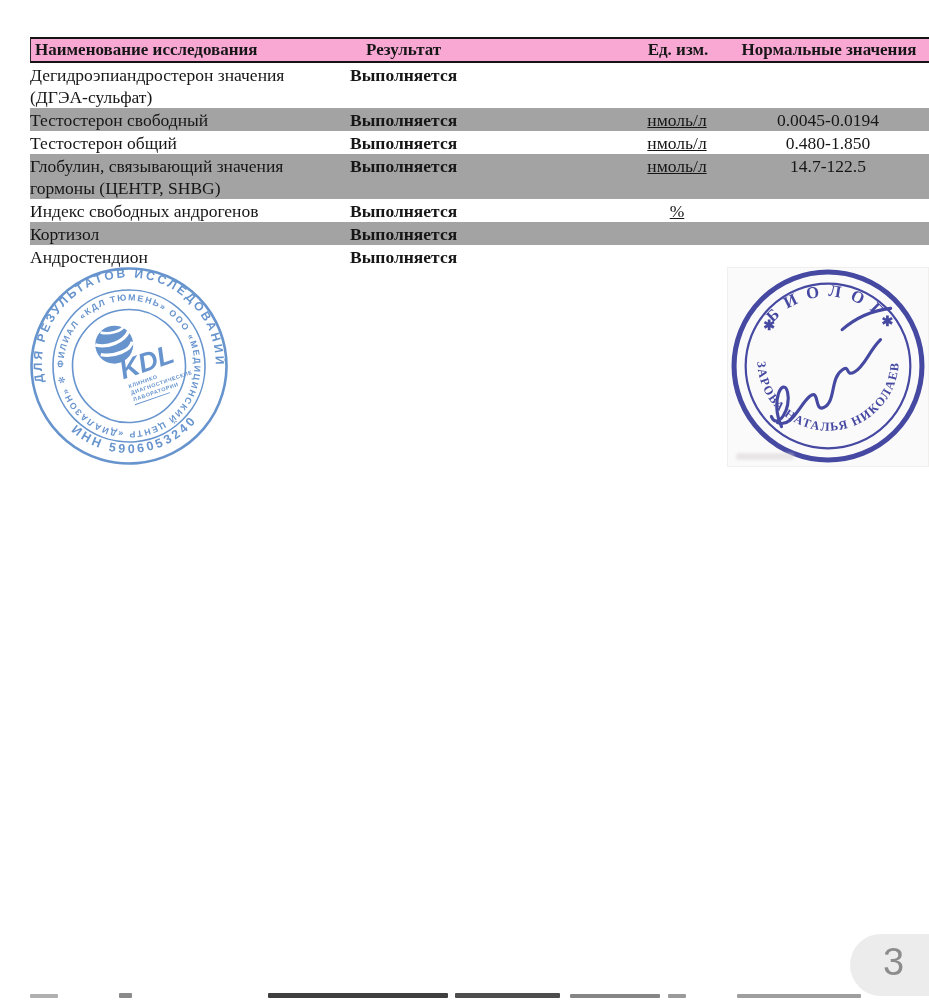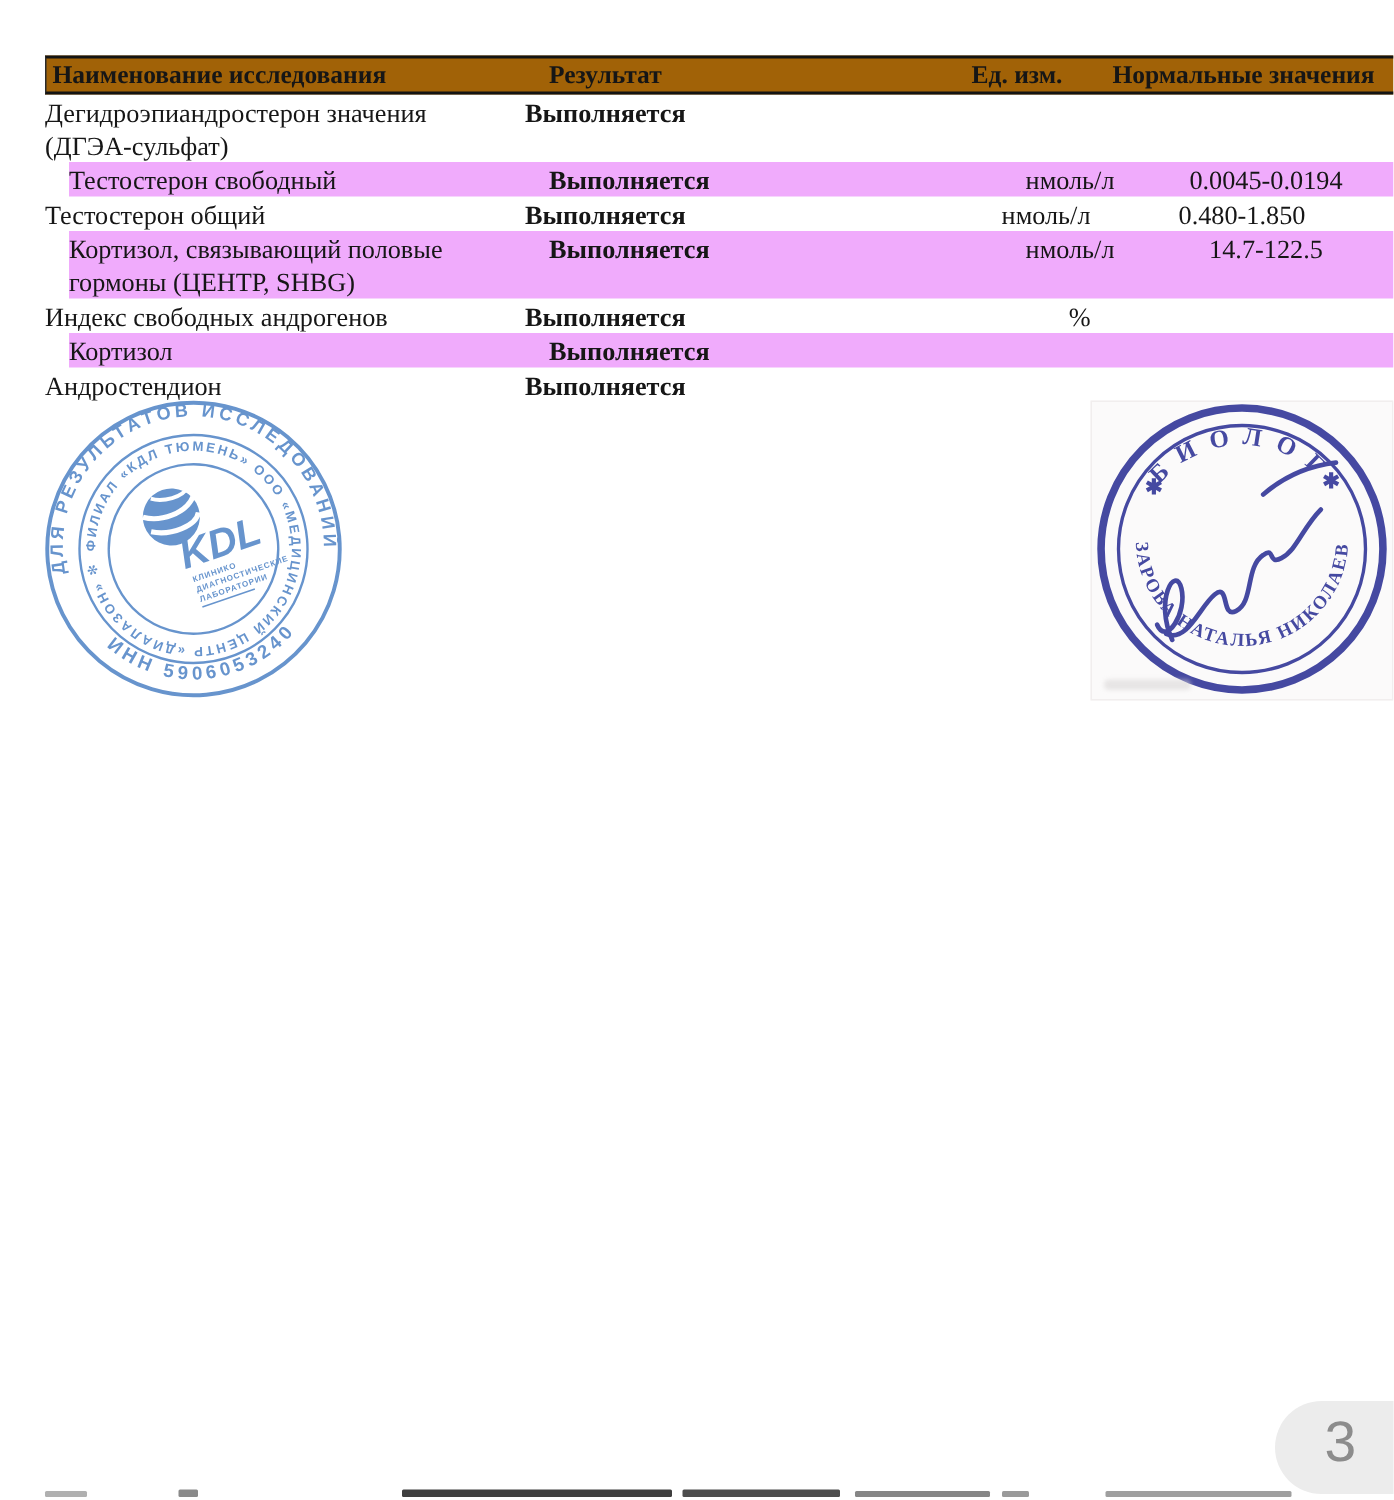--- a/index.html
+++ b/index.html
@@ -6,37 +6,37 @@
   body{
     width:929px;height:1000px;position:relative;overflow:hidden;
     background:#ffffff;
     font-family:"Liberation Serif","DejaVu Serif",serif;
     color:#161616;
   }
   
   .tablewrap{position:absolute;left:30px;top:37px;width:899px;}
   .grid-row{display:grid;grid-template-columns:320px 277px 100px 202px;}
   .thead{
-    background:#a16207;
+    background:#f9a8d4;
     border-top:2px solid #141414;
     border-bottom:2px solid #141414;
     border-left:1.5px solid #2a2a2a;
     height:22px;align-items:center;
     font-weight:bold;font-size:17px;
   }
   .thead .c{text-align:center;line-height:22px;white-space:nowrap;}
   .thead .c.name{padding-left:4px;}
   .thead .c.result{text-align:left;padding-left:15px;}
   .trow{font-size:17.5px;}
   .trow .c{padding-top:1px;line-height:22px;}
-  .trow.shaded{background:#f0abfc;margin-left:16px;}
+  .trow.shaded{background:#a3a3a3;}
   .c.name{text-align:left;}
   .c.name span{display:block;}
   .c.result{font-weight:bold;text-align:left;}
-  .c.unit{text-align:right;}
+  .c.unit{text-align:center;text-decoration:underline;}
   .c.range{text-align:center;font-family:Liberation Serif, serif;}
   
   .stamp{position:absolute;}
   .stamp-left{left:25px;top:262px;width:208px;height:208px;opacity:.85;}
   .scan-square{
     position:absolute;left:727px;top:267px;width:202px;height:200px;
     background:#fbfafa;border:1px solid #f1eeee;box-sizing:border-box;
   }
   .stamp-right{position:absolute;left:2px;top:0px;width:196px;height:196px;opacity:.93;}
   .smudge{
@@ -92,21 +92,21 @@
     <div class="c name">
       <span>Тестостерон общий</span>
     </div>
     <div class="c result">Выполняется</div>
     <div class="c unit">нмоль/л</div>
     <div class="c range">0.480-1.850</div>
   </div>
 
   <div class="grid-row trow shaded">
     <div class="c name">
-      <span>Кортизол, связывающий половые</span>
+      <span>Глобулин, связывающий значения</span>
       <span>гормоны (ЦЕНТР, SHBG)</span>
     </div>
     <div class="c result">Выполняется</div>
     <div class="c unit">нмоль/л</div>
     <div class="c range">14.7-122.5</div>
   </div>
 
   <div class="grid-row trow">
     <div class="c name">
       <span>Индекс свободных андрогенов</span>

